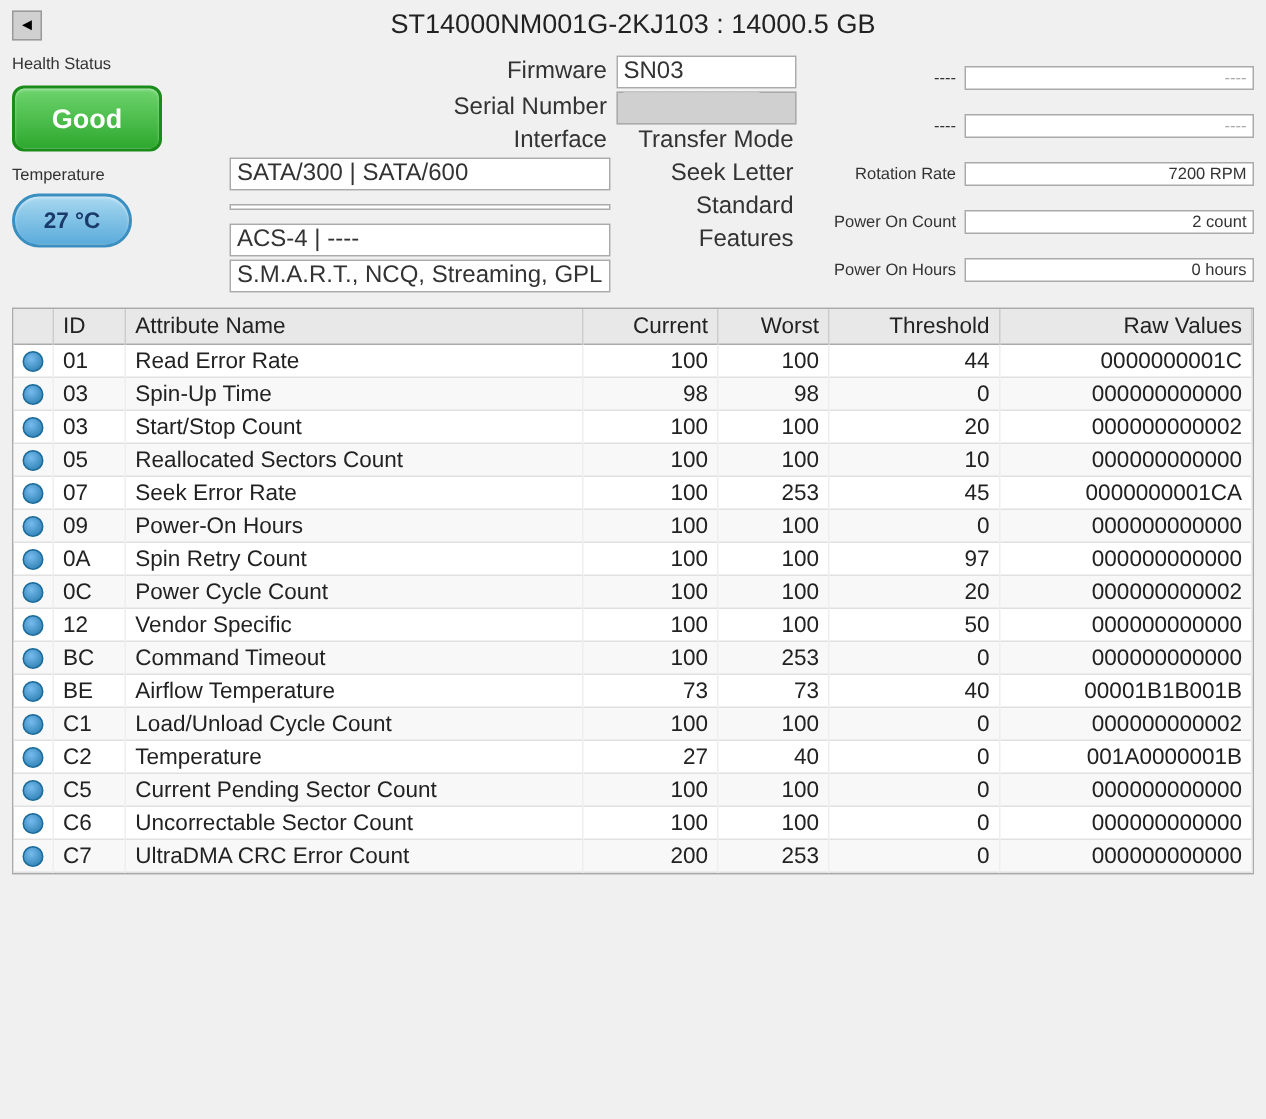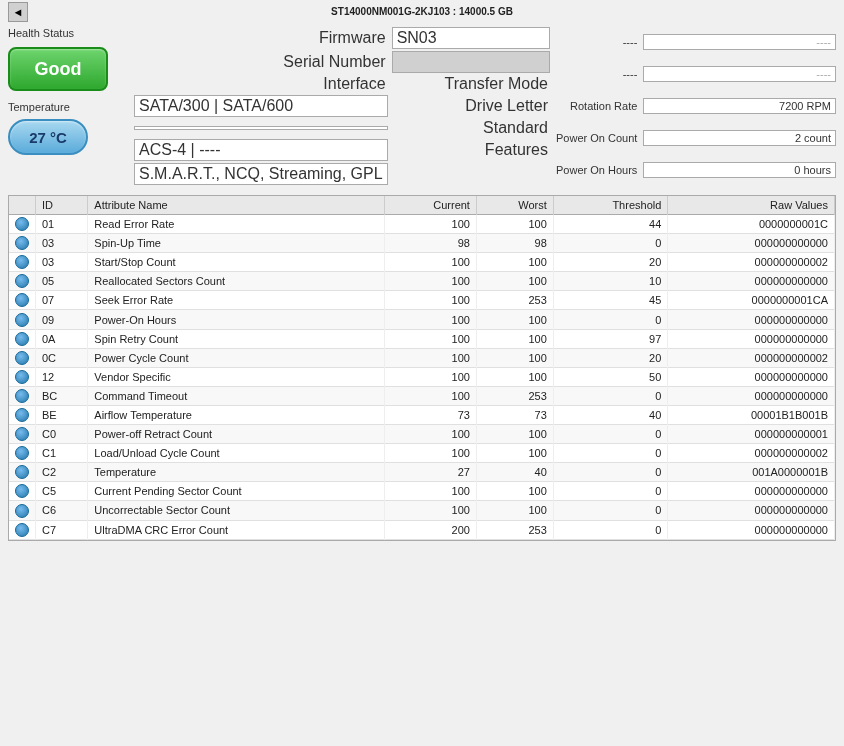--- a/index.html
+++ b/index.html
@@ -33,28 +33,28 @@
       height: 20px;
       background: #d0d0d0;
       border: 1px solid #999;
       display: flex;
       align-items: center;
       justify-content: center;
       cursor: pointer;
       font-size: 11px;
     }
     .title {
-      font-size: 10px;
-      font-weight: bold;
+      font-size: 18px;
+      font-weight: normal;
       color: #222;
     }
     .top-section {
       display: flex;
       padding: 4px 8px;
-      gap: 6px;
+      gap: 25px;
     }
     .left-panel {
       display: flex;
       flex-direction: column;
       gap: 6px;
       min-width: 120px;
     }
     .health-label {
       font-size: 11px;
       color: #333;
@@ -147,21 +147,21 @@
     .table-container {
       margin: 6px 8px;
       border: 1px solid #aaa;
       background: white;
       overflow-y: scroll;
       max-height: 460px;
     }
     table {
       width: 100%;
       border-collapse: collapse;
-      font-size: 11px;
+      font-size: 15px;
     }
     thead tr {
       background: #e8e8e8;
       border-bottom: 1px solid #aaa;
     }
     thead th {
       padding: 3px 6px;
       text-align: left;
       font-weight: normal;
       color: #222;
@@ -219,21 +219,21 @@
     </div>
 
     <div class="info-grid" id="info-grid">
     <div class="info-label">Firmware</div>
         <div class="info-value">SN03</div>
         <div class="info-label">Serial Number</div>
         <div class="info-value blurred">████████</div>
         <div class="info-label">Interface</div>
         <div class="info-label">Transfer Mode</div>
         <div class="info-value">SATA/300 | SATA/600</div>
-        <div class="info-label">Drive Letter</div>
+        <div class="info-label">Seek Letter</div>
         <div class="info-value"></div>
         <div class="info-label">Standard</div>
         <div class="info-value">ACS-4 | ----</div>
         <div class="info-label">Features</div>
         <div class="info-value">S.M.A.R.T., NCQ, Streaming, GPL</div>
       </div>
 
     <div class="right-panel" id="right-panel">
     <div class="right-label">----</div>
         <div class="right-value blank">----</div>
@@ -356,29 +356,20 @@
             <td class="icon-cell"><span class="circle-icon"></span></td>
             <td>BE</td>
             <td>Airflow Temperature</td>
             <td class="num">73</td>
             <td class="num">73</td>
             <td class="num">40</td>
             <td class="num">00001B1B001B</td>
           </tr>
           <tr>
             <td class="icon-cell"><span class="circle-icon"></span></td>
-            <td>C0</td>
-            <td>Power-off Retract Count</td>
-            <td class="num">100</td>
-            <td class="num">100</td>
-            <td class="num">0</td>
-            <td class="num">000000000001</td>
-          </tr>
-          <tr>
-            <td class="icon-cell"><span class="circle-icon"></span></td>
             <td>C1</td>
             <td>Load/Unload Cycle Count</td>
             <td class="num">100</td>
             <td class="num">100</td>
             <td class="num">0</td>
             <td class="num">000000000002</td>
           </tr>
           <tr>
             <td class="icon-cell"><span class="circle-icon"></span></td>
             <td>C2</td>

